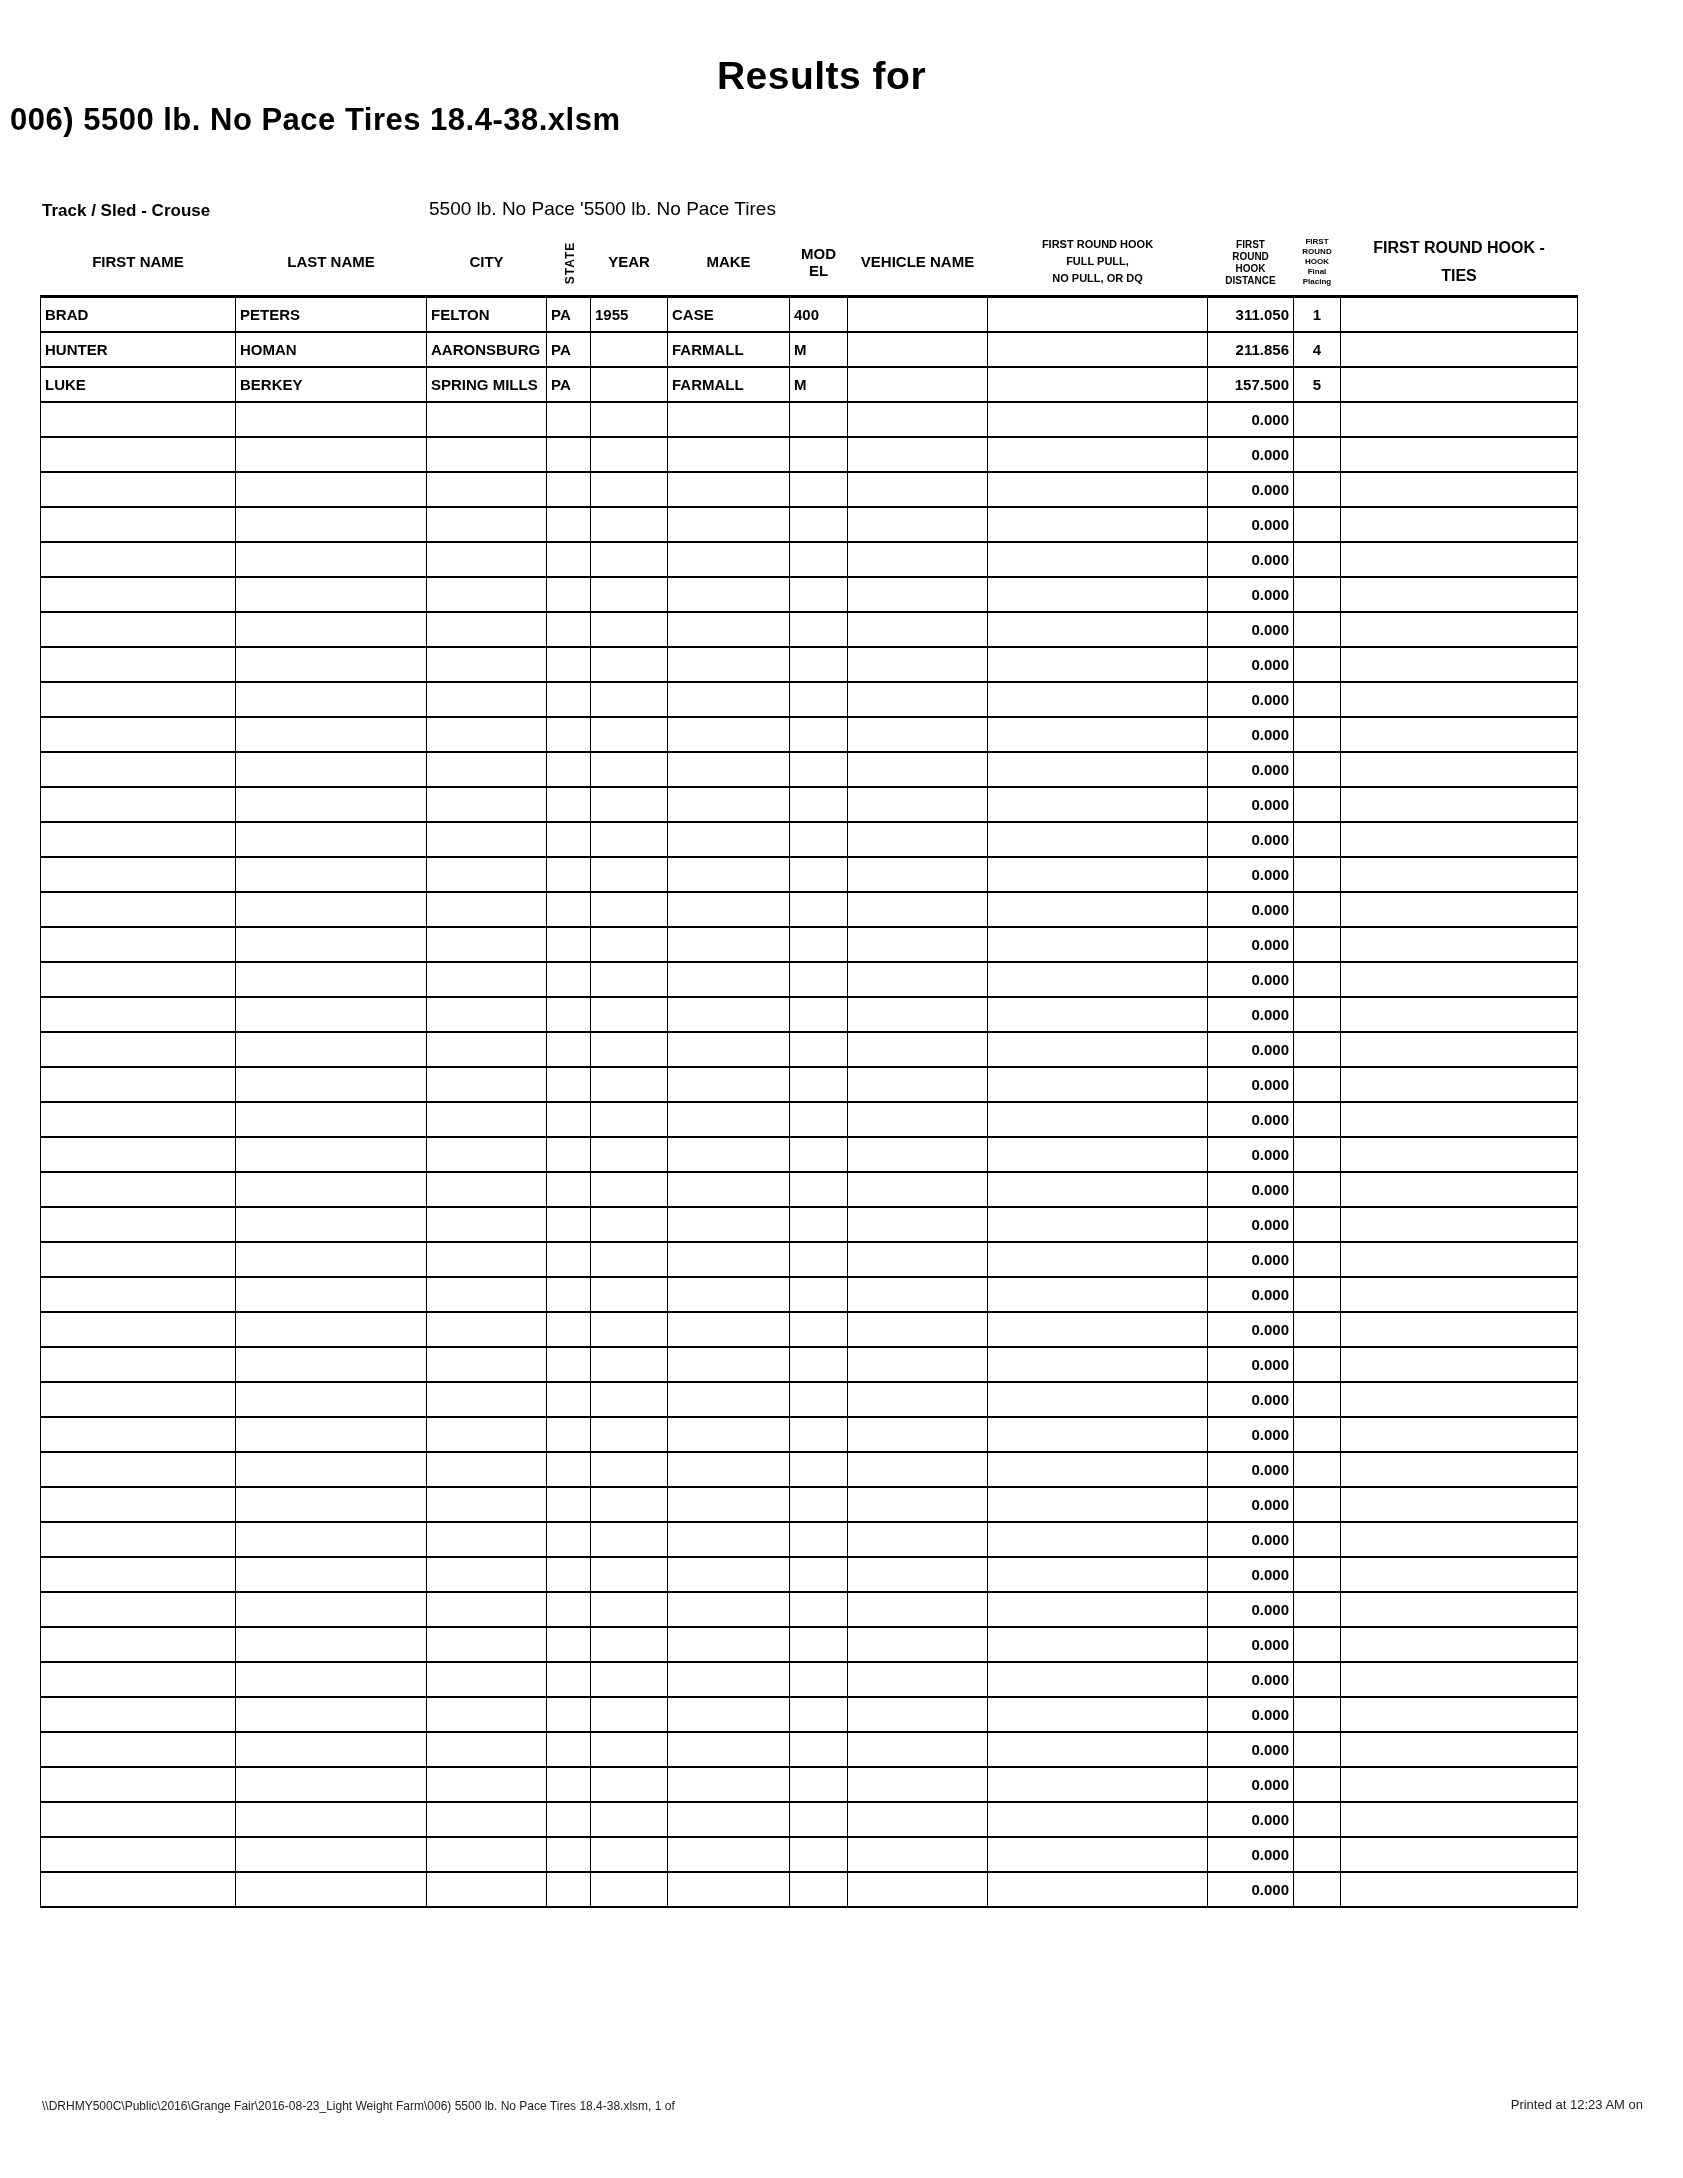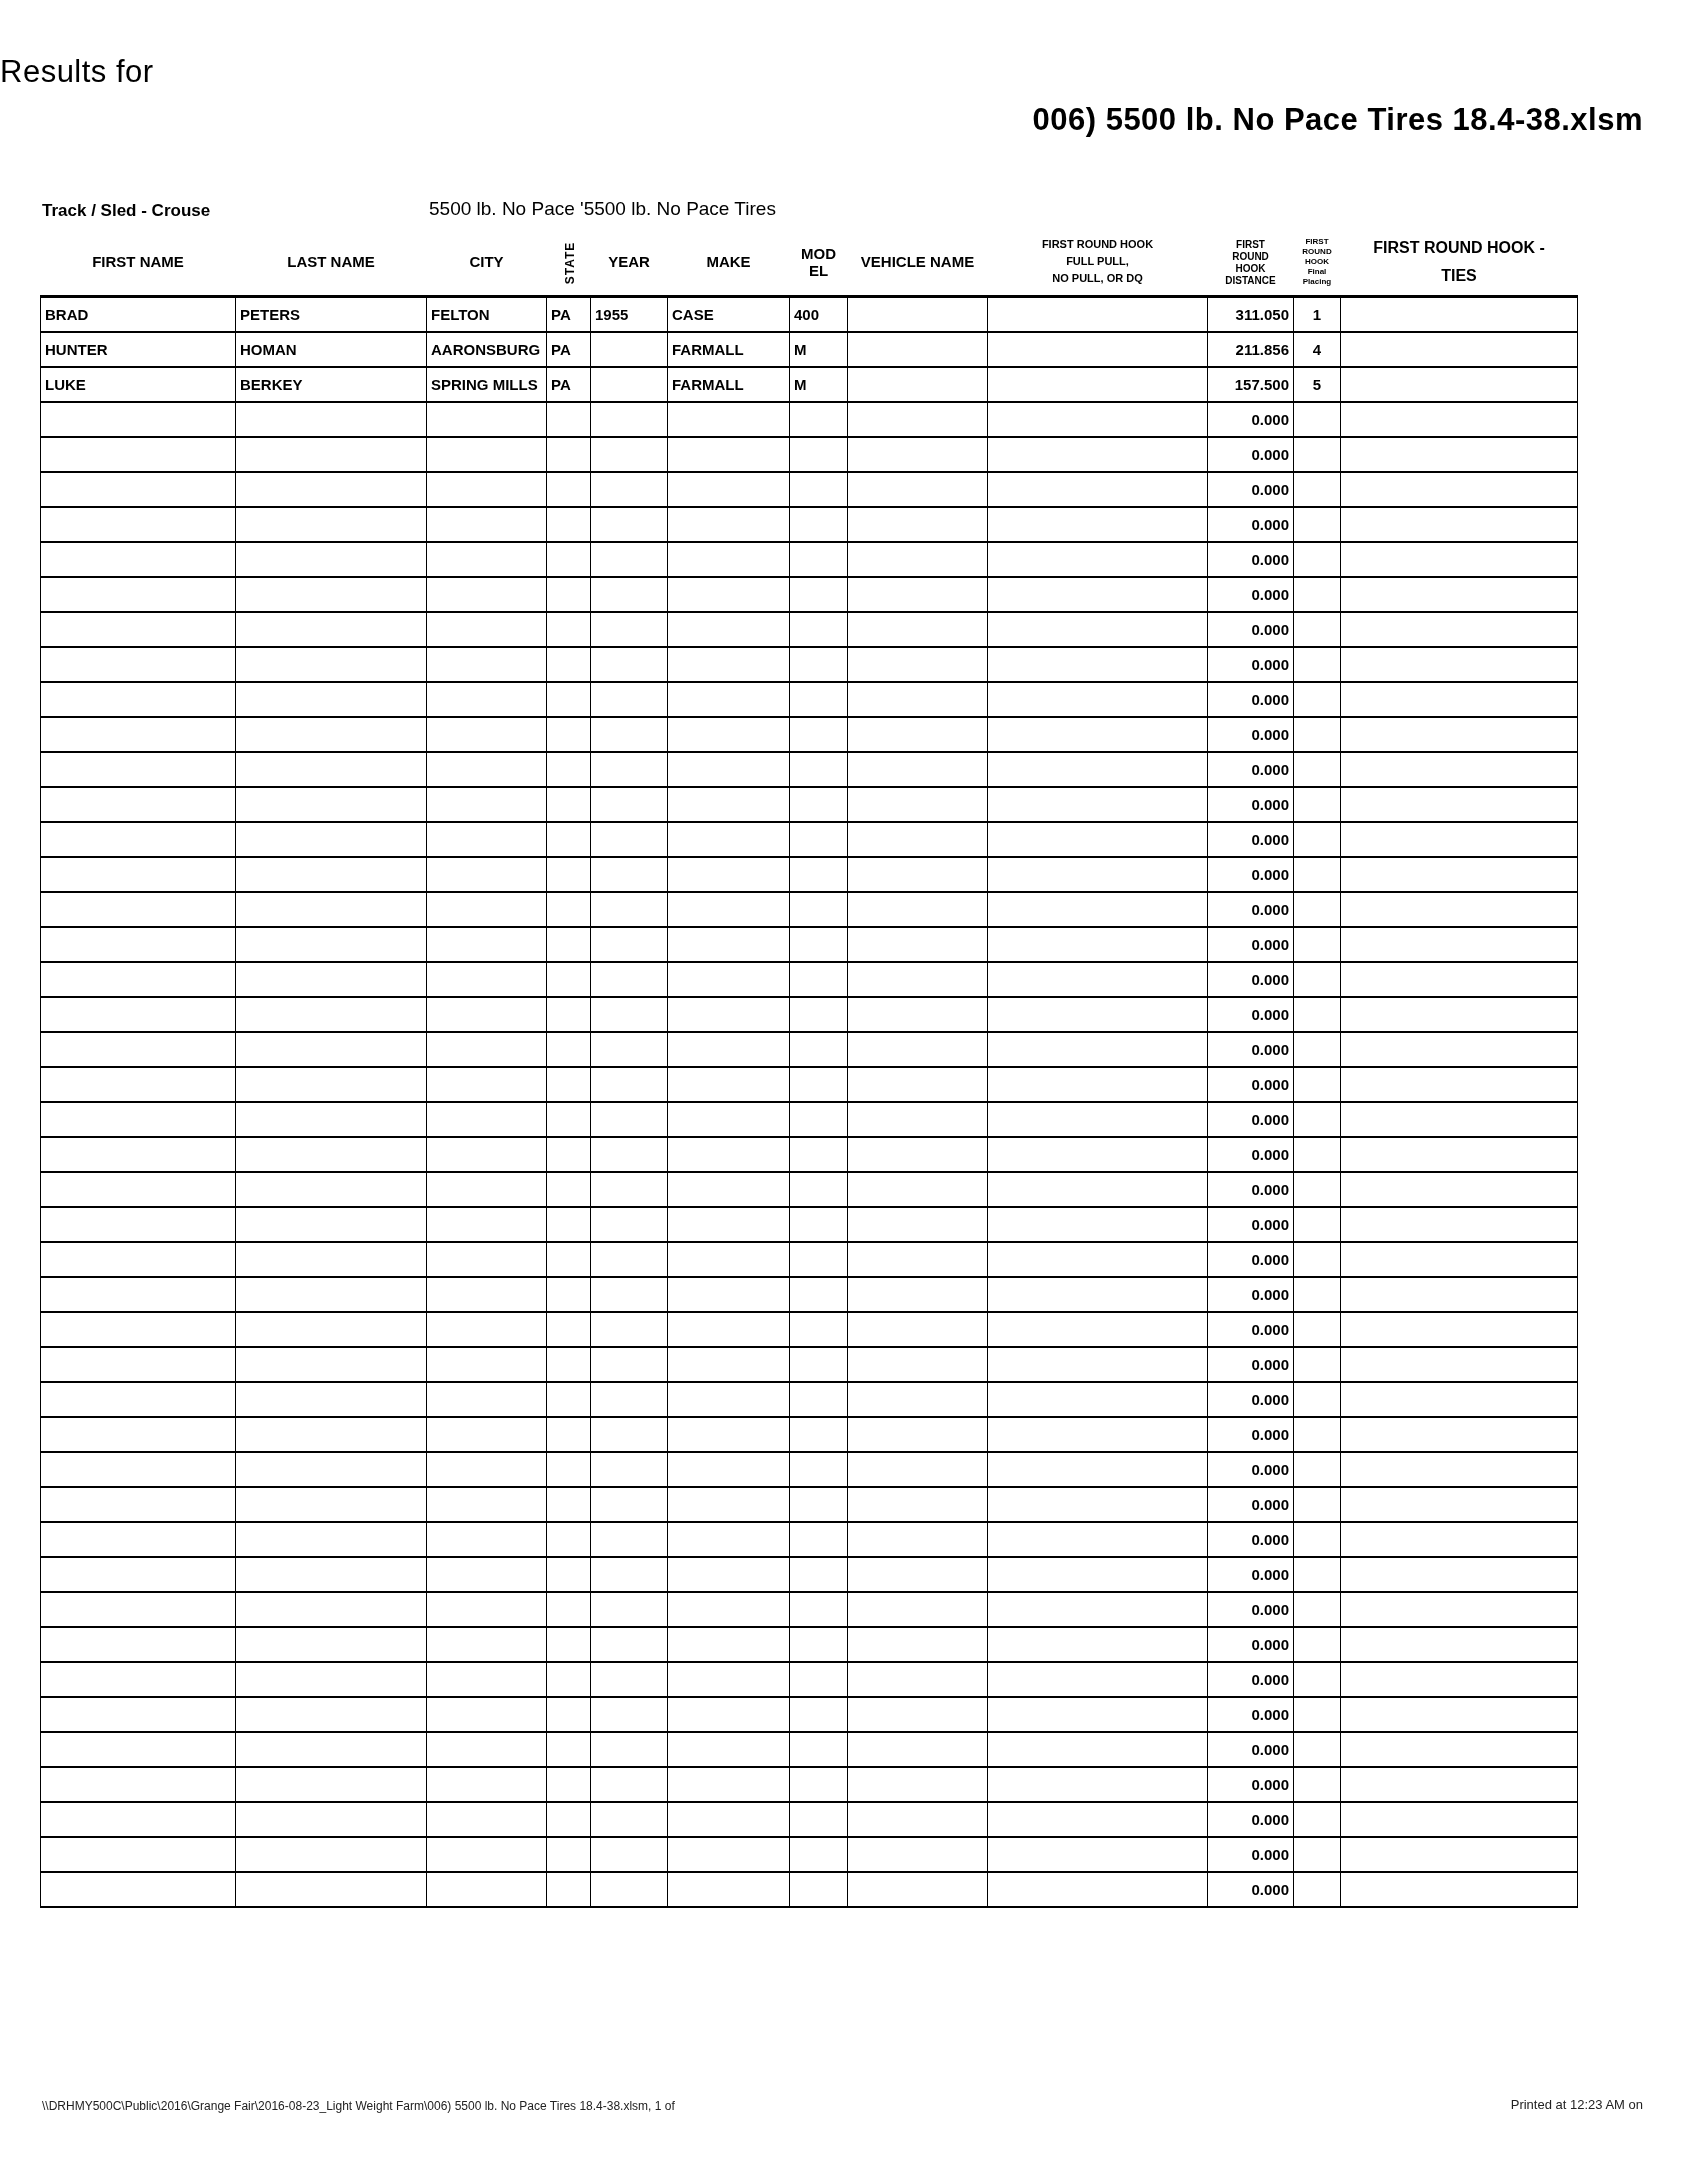--- a/index.html
+++ b/index.html
@@ -14,30 +14,31 @@
     width: 1683px;
     height: 2178px;
     background: #fff;
     overflow: hidden;
   }
   .title-line1 {
     position: absolute;
     top: 54px;
     left: 0;
     width: 1643px;
-    font-size: 31px;
-    font-weight: normal;
+    text-align: center;
+    font-size: 39px;
+    font-weight: bold;
     letter-spacing: 0.5px;
   }
   .title-line2 {
     position: absolute;
     top: 102px;
-    left: 0;
+    left: 10px;
     width: 1643px;
-    text-align: right;
+    text-align: left;
     font-size: 31px;
     font-weight: bold;
     letter-spacing: 0.5px;
   }
   .track-label {
     position: absolute;
     top: 201px;
     left: 42px;
     font-size: 17px;
     font-weight: bold;

